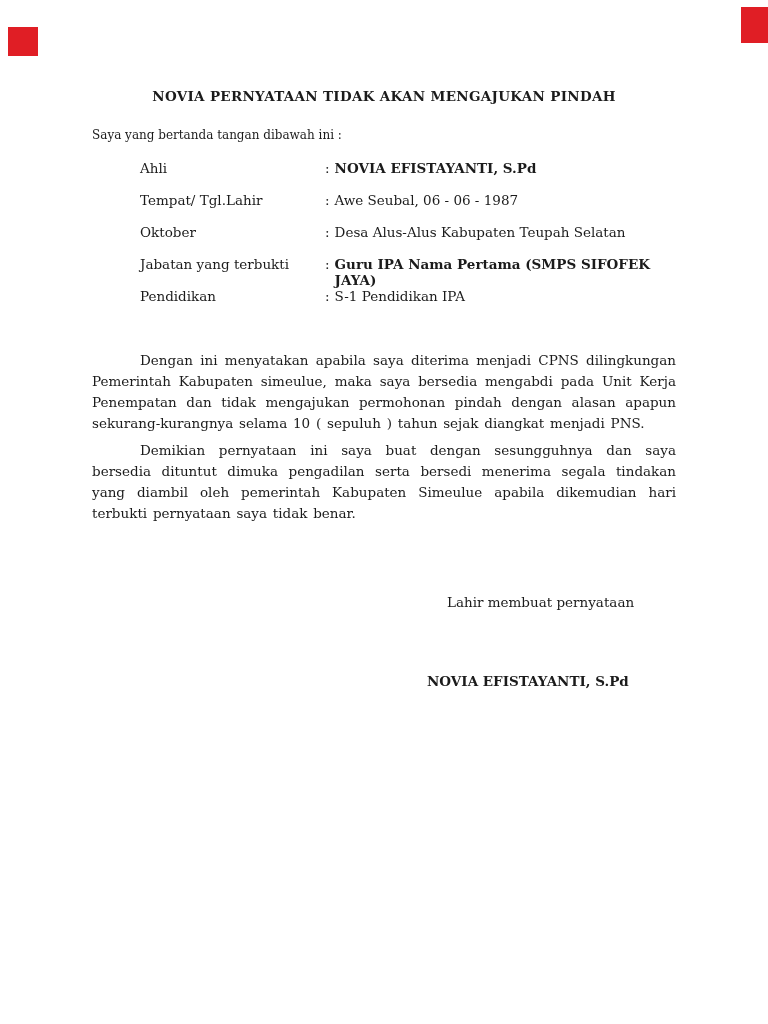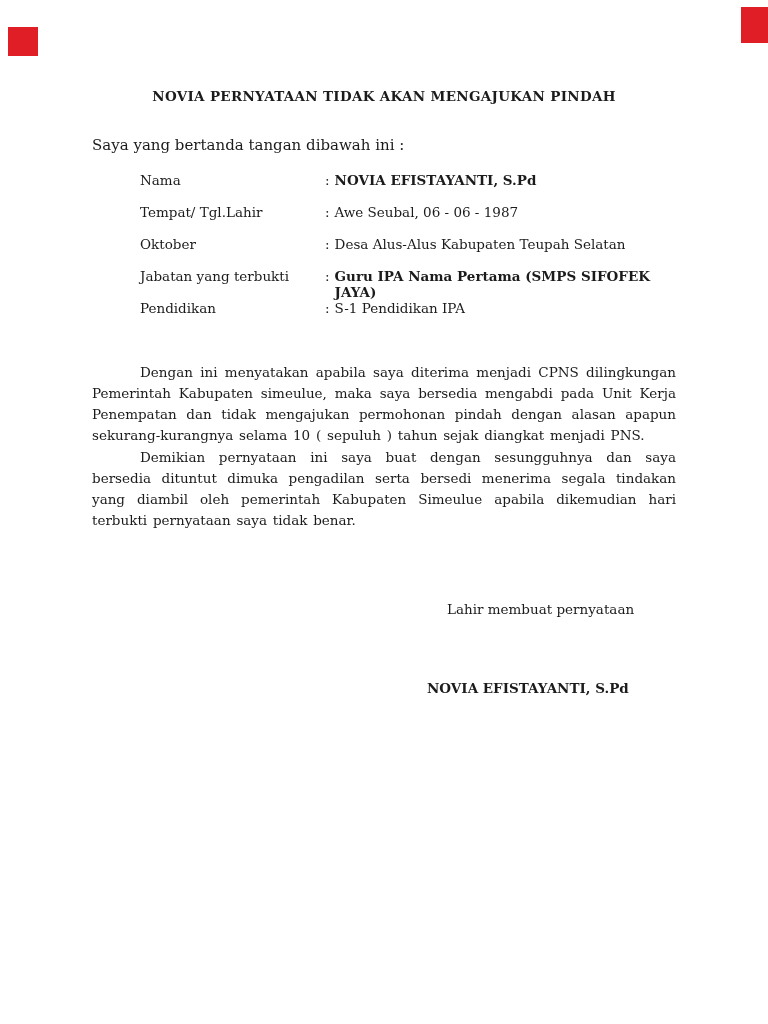--- a/index.html
+++ b/index.html
@@ -19,22 +19,22 @@
     padding: 88px 92px 0 92px;
   }
   .doc-title {
     text-align: center;
     font-weight: bold;
     font-size: 13.5px;
     letter-spacing: 0.3px;
     white-space: nowrap;
   }
   .intro {
-    margin-top: 32px;
-    font-size: 15px;
+    margin-top: 24px;
+    font-size: 12px;
   }
   .details {
     margin-top: 18px;
   }
   .detail-row {
     display: flex;
     padding-left: 48px;
     height: 32px;
     align-items: flex-start;
     font-size: 13.5px;
@@ -54,21 +54,21 @@
     margin-top: 30px;
   }
   .body-par {
     font-size: 13.5px;
     line-height: 21px;
     text-align: justify;
     text-indent: 48px;
     word-spacing: 1.5px;
   }
   .body-par + .body-par {
-    margin-top: 1px;
+    margin-top: 6px;
   }
   .closing {
     margin-top: 68px;
     margin-left: 355px;
     font-size: 13.5px;
     line-height: 20px;
   }
   .signatory {
     margin-top: 61px;
     margin-left: 335px;
@@ -100,21 +100,21 @@
 <div class="corner-mark right"></div>
 
 <div class="page">
 
   <div class="doc-title">NOVIA PERNYATAAN TIDAK AKAN MENGAJUKAN PINDAH</div>
 
   <div class="intro">Saya yang bertanda tangan dibawah ini :</div>
 
   <div class="details">
     <div class="detail-row">
-      <span class="detail-label">Nama</span>
+      <span class="detail-label">Ahli</span>
       <span class="detail-colon">:</span>
       <span class="detail-value bold">NOVIA EFISTAYANTI, S.Pd</span>
     </div>
     <div class="detail-row">
       <span class="detail-label">Tempat/ Tgl.Lahir</span>
       <span class="detail-colon">:</span>
       <span class="detail-value">Awe Seubal, 06 - 06 - 1987</span>
     </div>
     <div class="detail-row">
       <span class="detail-label">Oktober</span>

